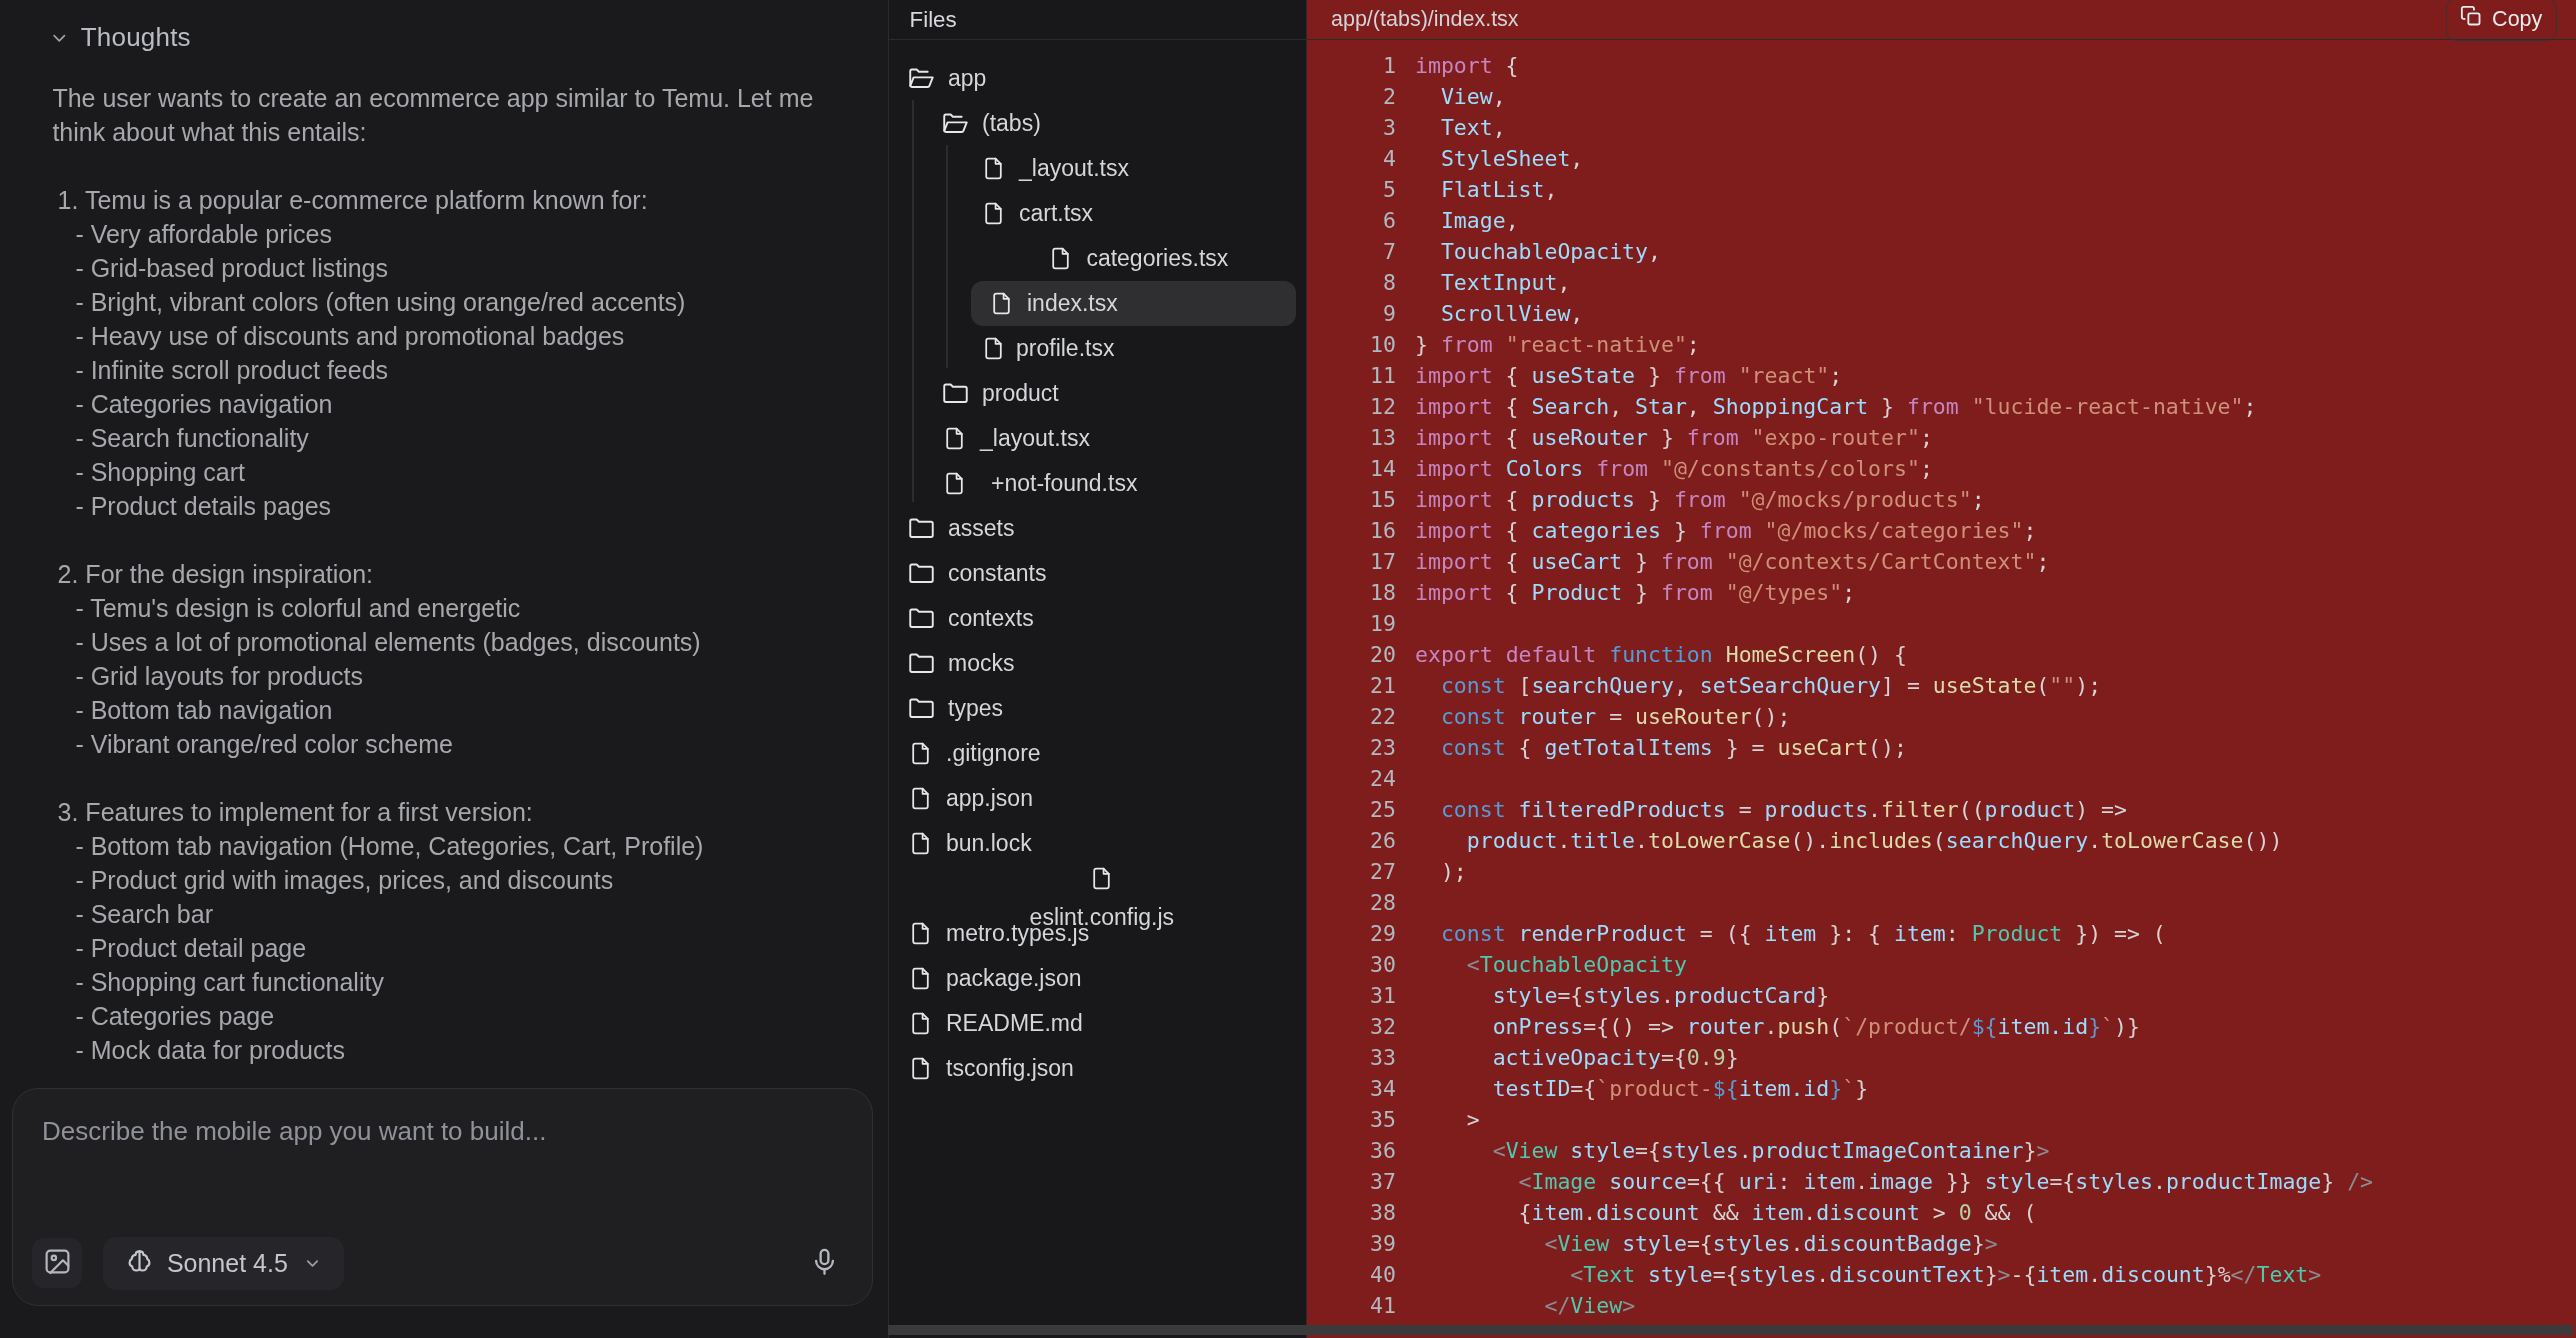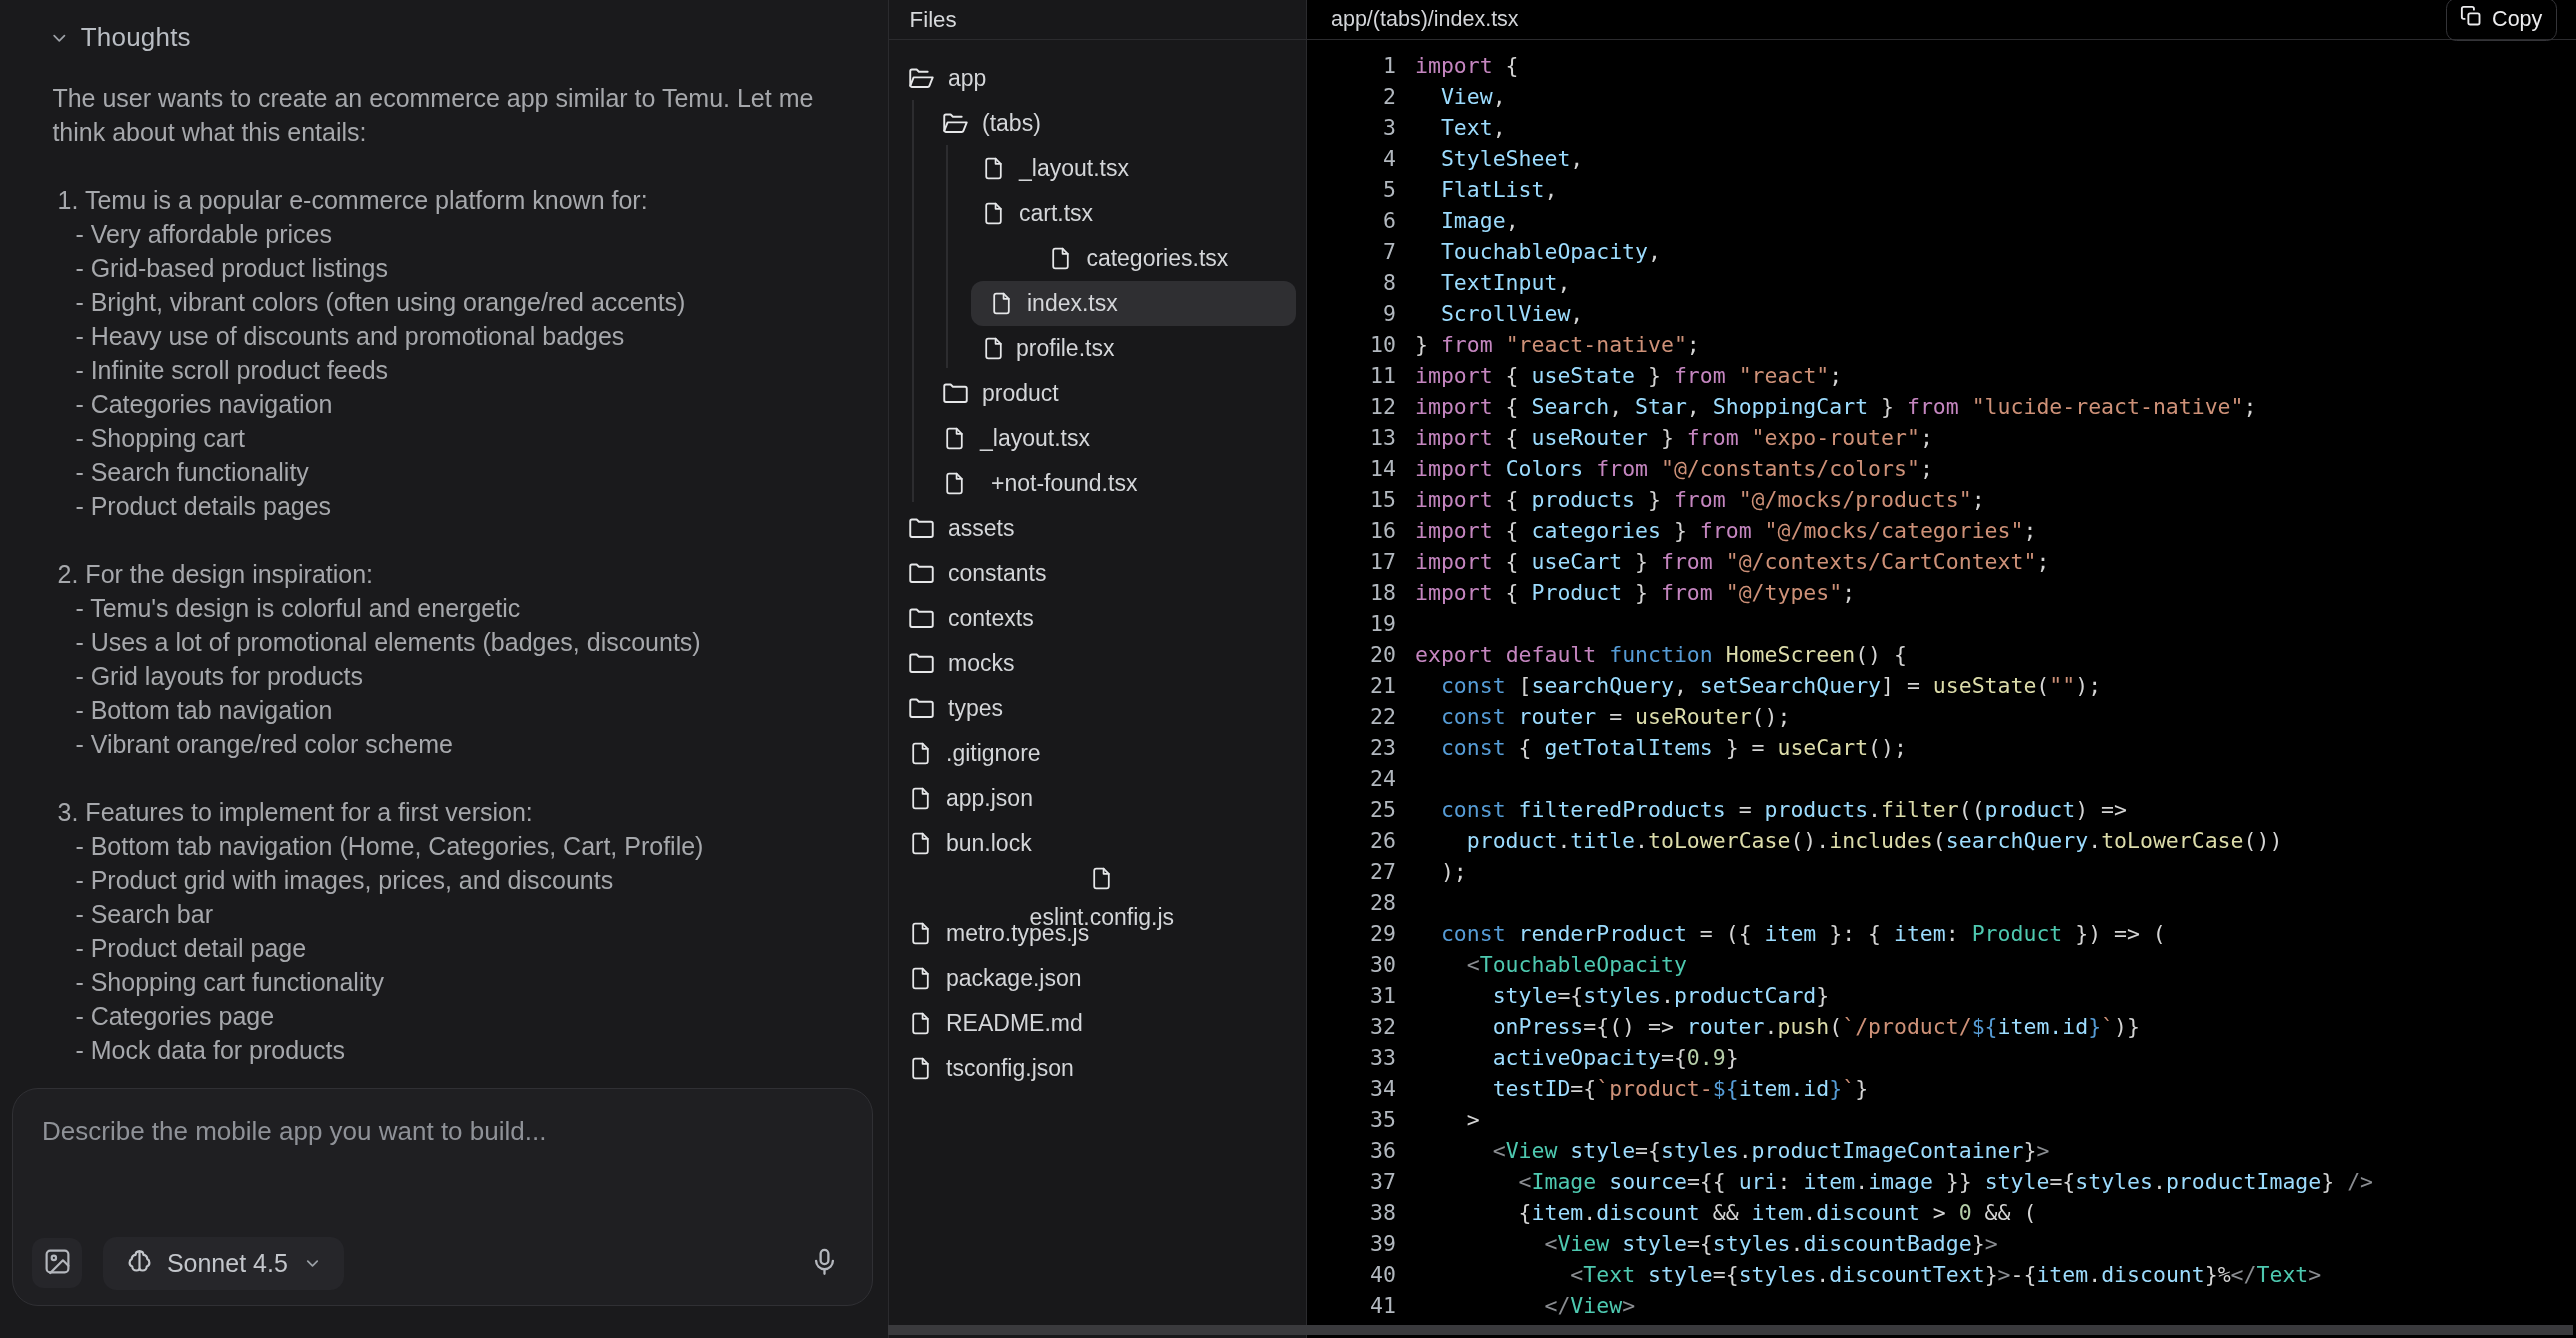--- a/index.html
+++ b/index.html
@@ -91,21 +91,21 @@
   .trow {
     height: 45px; display: flex; align-items: center; gap: 13px;
     color: #d4d6d9; font-size: 23px; cursor: pointer;
     margin-right: 10.3px; position: relative;
   }
   .trow .ticon { display: flex; color: #e6e7e9; flex-shrink: 0; }
   .trow.sel { background: #2f2f32; border-radius: 12px; }
   .tlabel { white-space: nowrap; }
 
   
-  .editor { flex: 1; background: #000000; display: flex; flex-direction: column; min-width: 0; }
+  .editor { flex: 1; background: #7f1d1d; display: flex; flex-direction: column; min-width: 0; }
   .editor-header {
     height: 40px; flex-shrink: 0;
     border-bottom: 0.9px solid #2b2b2e;
     display: flex; align-items: center;
     padding: 0 19px 0 24px;
     color: #d2d4d8; font-size: 21.5px;
   }
   .copy-btn {
     margin-left: auto; display: flex; align-items: center; gap: 9.5px;
     background: transparent; cursor: pointer;
@@ -153,22 +153,22 @@
       <div class="thoughts-body" id="thoughtsBody">
           <div class="t-para">The user wants to create an ecommerce app similar to Temu. Let me think about what this entails:</div>
           <div class="t-group">
             <div class="g-head">1. Temu is a popular e-commerce platform known for:</div>
             <div class="g-item">- Very affordable prices</div>
             <div class="g-item">- Grid-based product listings</div>
             <div class="g-item">- Bright, vibrant colors (often using orange/red accents)</div>
             <div class="g-item">- Heavy use of discounts and promotional badges</div>
             <div class="g-item">- Infinite scroll product feeds</div>
             <div class="g-item">- Categories navigation</div>
+            <div class="g-item">- Search functionality</div>
             <div class="g-item">- Shopping cart</div>
-            <div class="g-item">- Search functionality</div>
             <div class="g-item">- Product details pages</div>
           </div>
           <div class="t-group">
             <div class="g-head">2. For the design inspiration:</div>
             <div class="g-item">- Temu's design is colorful and energetic</div>
             <div class="g-item">- Uses a lot of promotional elements (badges, discounts)</div>
             <div class="g-item">- Grid layouts for products</div>
             <div class="g-item">- Bottom tab navigation</div>
             <div class="g-item">- Vibrant orange/red color scheme</div>
           </div>

